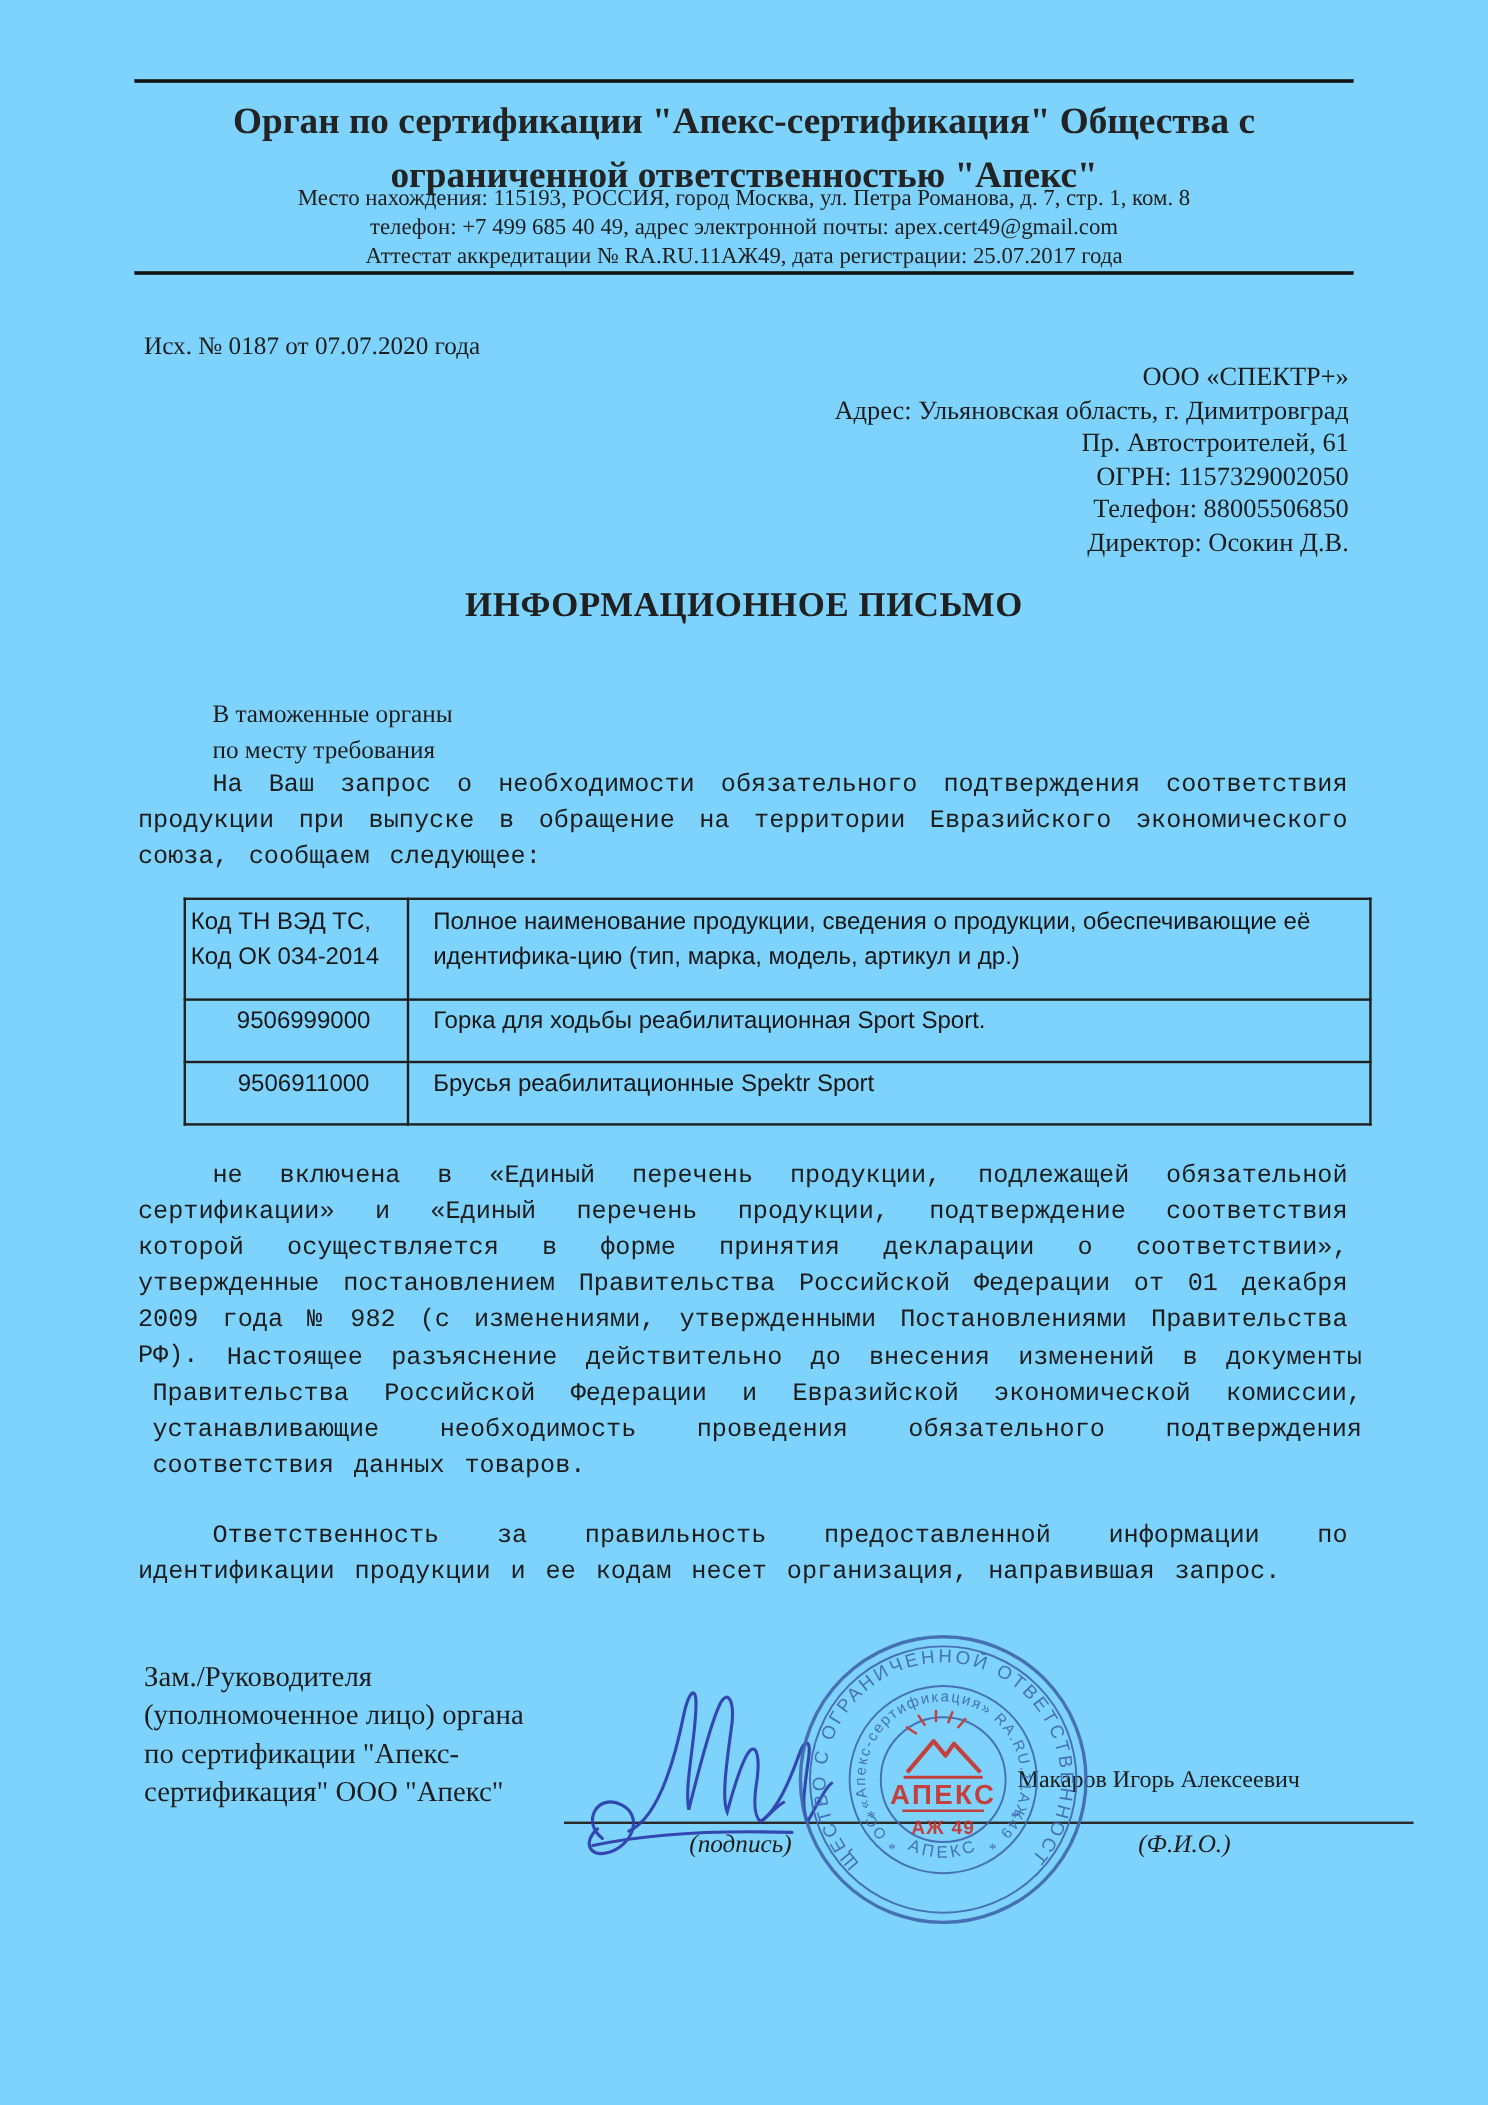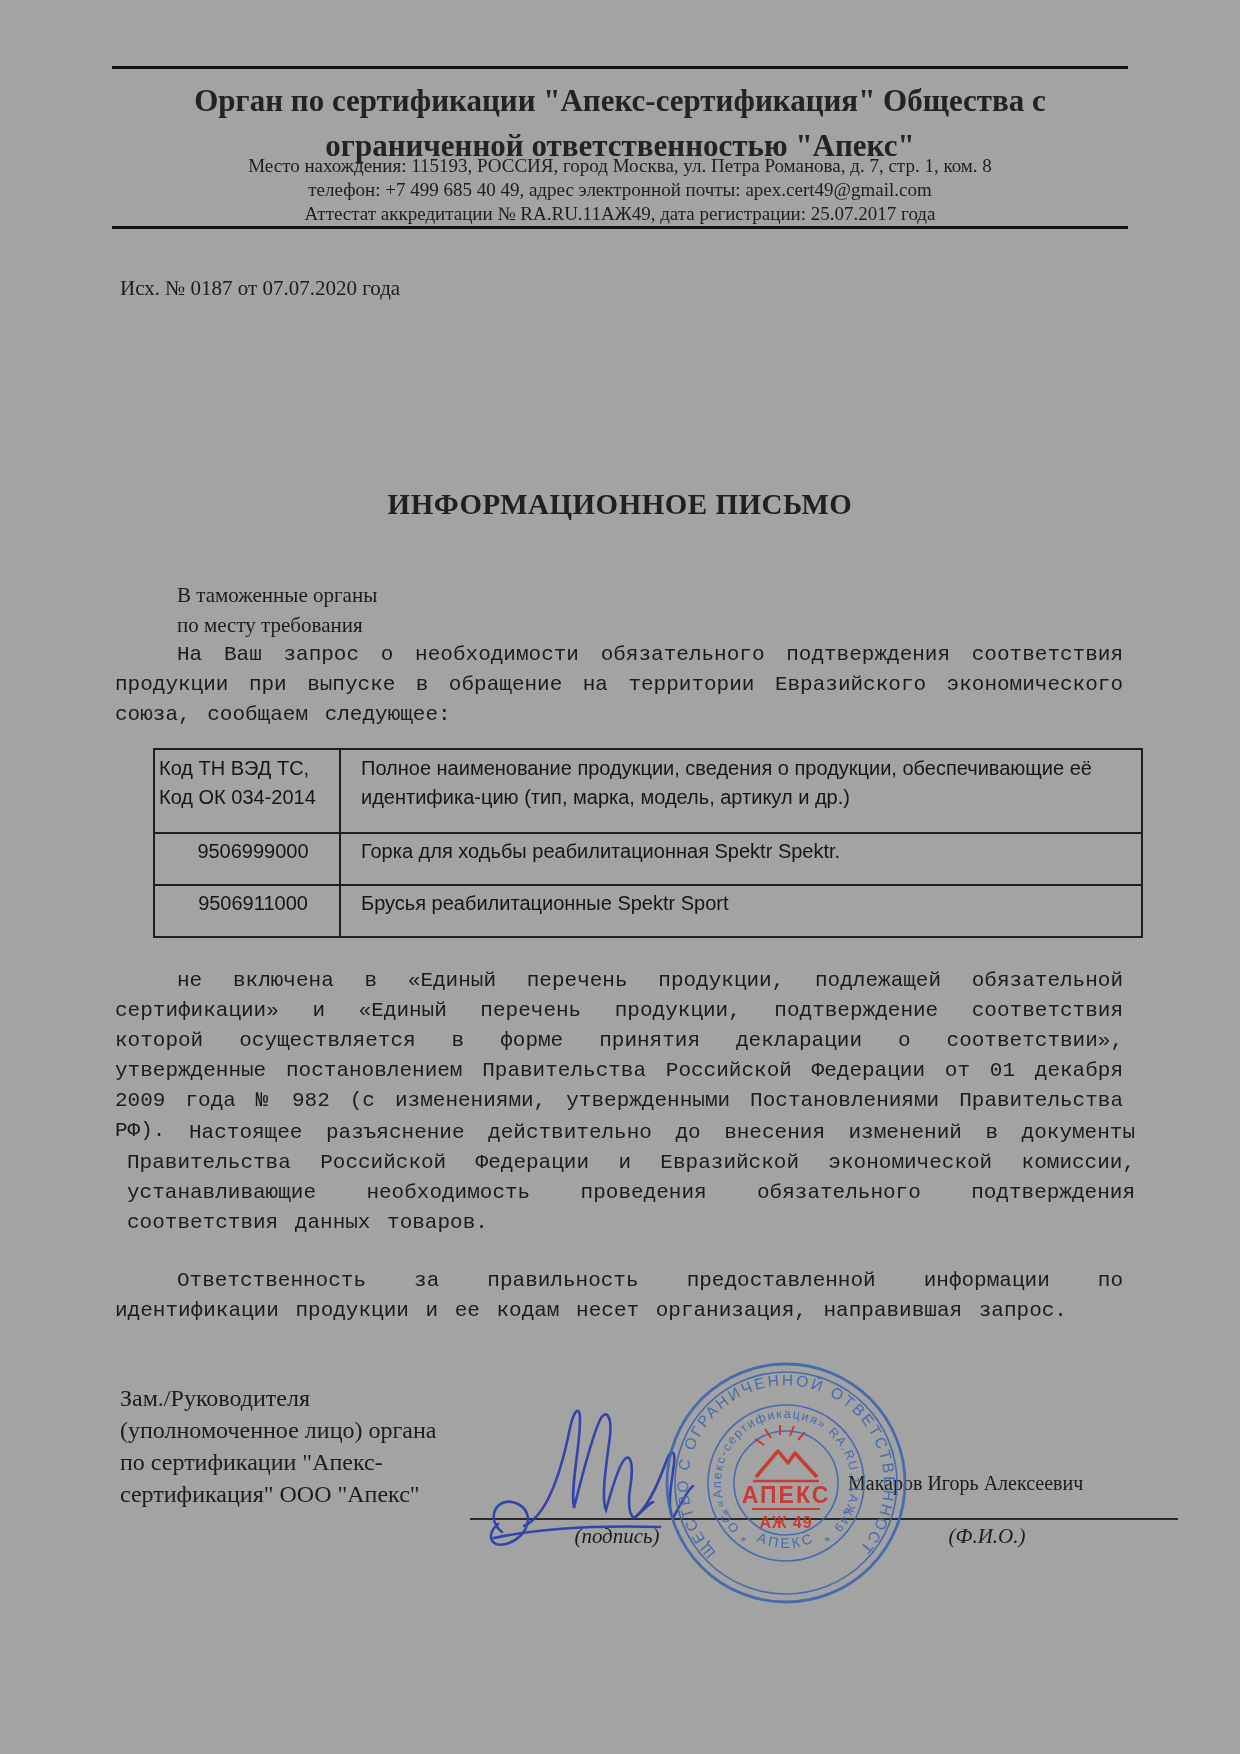--- a/index.html
+++ b/index.html
@@ -1,19 +1,19 @@
 <!DOCTYPE html>
 <html><head>
 <meta charset="utf-8">
 <style>
   html,body{margin:0;padding:0;background:#e8e8e8;}
   .page{
     position:relative;
     width:1240px;height:1754px;
-    background:#a3a3a3;
+    background:#7dd3fc;
     margin:0 auto;
     font-family:"Liberation Serif", serif;
     color:#1c1c1c;
     overflow:hidden;
   }
   .abs{position:absolute;}
   .rule{background:#121212;}
   .org-title{
     left:112px;top:78px;width:1016px;
     text-align:center;font-weight:bold;font-size:31px;line-height:45px;
@@ -84,20 +84,28 @@
     <div>ограниченной ответственностью "Апекс"</div>
   </div>
   <div class="abs org-contact">
     <div>Место нахождения: 115193, РОССИЯ, город Москва, ул. Петра Романова, д. 7, стр. 1, ком. 8</div>
     <div>телефон: +7 499 685 40 49, адрес электронной почты: apex.cert49@gmail.com</div>
     <div>Аттестат аккредитации № RA.RU.11АЖ49, дата регистрации: 25.07.2017 года</div>
   </div>
 
   <div class="abs ref-line">Исх. № 0187 от 07.07.2020 года</div>
 
+  <div class="abs recipient">
+    <div>ООО «СПЕКТР+»</div>
+    <div>Адрес: Ульяновская область, г. Димитровград</div>
+    <div>Пр. Автостроителей, 61</div>
+    <div>ОГРН: 1157329002050</div>
+    <div>Телефон: 88005506850</div>
+    <div>Директор: Осокин Д.В.</div>
+  </div>
 
   <div class="abs doc-title">ИНФОРМАЦИОННОЕ ПИСЬМО</div>
 
   <div class="abs addressee body-text">
     <div>В таможенные органы</div>
     <div>по месту требования</div>
   </div>
 
   <div class="abs para body-text p-intro">На Ваш запрос о необходимости обязательного подтверждения соответствия продукции при выпуске в обращение на территории Евразийского экономического союза, сообщаем следующее:</div>
 
@@ -105,21 +113,21 @@
     <tbody>
       <tr class="hdr">
         <td class="c1">
           <div>Код ТН ВЭД ТС,</div>
           <div>Код ОК 034-2014</div>
         </td>
         <td class="c2">Полное наименование продукции, сведения о продукции, обеспечивающие её идентифика-цию (тип, марка, модель, артикул и др.)</td>
       </tr>
       <tr class="r">
         <td class="c1">9506999000</td>
-        <td class="c2">Горка для ходьбы реабилитационная Spektr Spektr.</td>
+        <td class="c2">Горка для ходьбы реабилитационная Sport Sport.</td>
       </tr>
       <tr class="r">
         <td class="c1">9506911000</td>
         <td class="c2">Брусья реабилитационные Spektr Sport</td>
       </tr>
     </tbody>
   </table>
 
   <div class="abs para body-text p-after1">не включена в «Единый перечень продукции, подлежащей обязательной сертификации» и «Единый перечень продукции, подтверждение соответствия которой осуществляется в форме принятия декларации о соответствии», утвержденные постановлением Правительства Российской Федерации от 01 декабря 2009 года № 982 (с изменениями, утвержденными Постановлениями Правительства РФ).</div>
   <div class="abs para body-text p-after2">Настоящее разъяснение действительно до внесения изменений в документы Правительства Российской Федерации и Евразийской экономической комиссии, устанавливающие необходимость проведения обязательного подтверждения соответствия данных товаров.</div>

